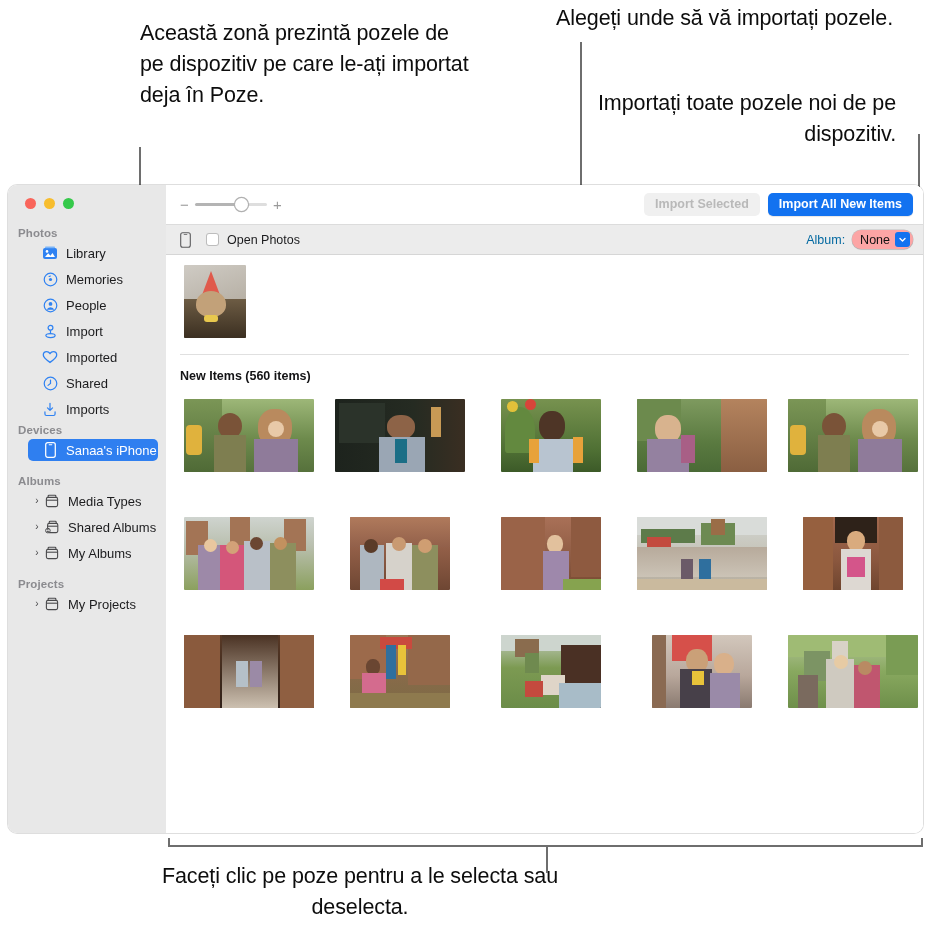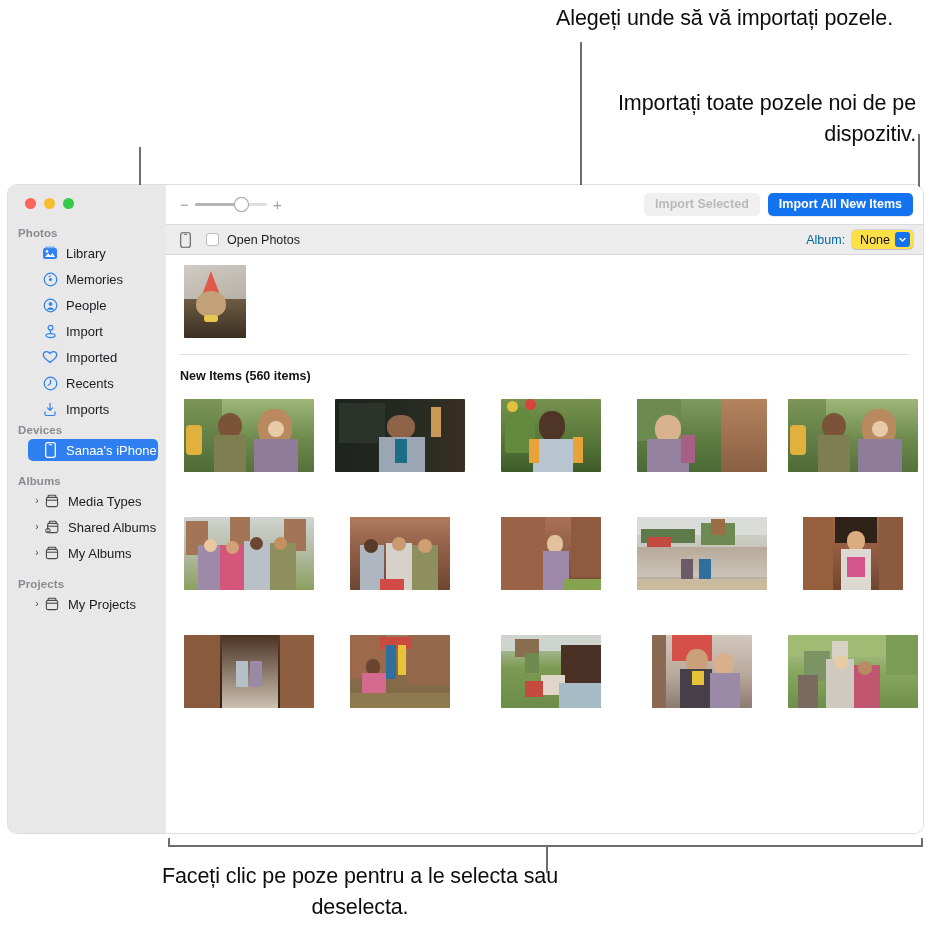--- a/index.html
+++ b/index.html
@@ -15,21 +15,21 @@
   .callout {
     position: absolute;
     color: #0d0d0d;
     font-size: 21.5px;
     line-height: 31px;
     letter-spacing: -0.1px;
     white-space: pre-line;
   }
   #callout-left  { left: 140px; top: 18px;  width: 330px; text-align: left; }
   #callout-top-right { left: 556px; top: 3px; width: 360px; text-align: left; }
-  #callout-right { left: 560px; top: 88px; width: 356px; text-align: right; }
+  #callout-right { left: 540px; top: 88px; width: 356px; text-align: right; }
   #callout-bottom{ left: 160px; top: 861px; width: 400px; text-align: center; }
 
   
   .vline { position: absolute; width: 2px; background: #6e6e6e; }
   .hline { position: absolute; height: 2px; background: #6e6e6e; }
 
   
   #window {
     position: absolute;
     left: 8px; top: 185px;
@@ -115,21 +115,21 @@
     position: relative;
   }
   .dev-ic { width: 14px; height: 18px; margin-right: 12px; display:flex; align-items:center; }
   .chk-wrap { display: flex; align-items: center; gap: 8px; }
   .chkbox { width: 13px; height: 13px; border-radius: 3px; background: #ffffff; box-shadow: 0 0 0 1px #bdbdbd inset; }
   .chk-label { font-size: 12.5px; color: #1c1c1e; }
   .album-wrap { margin-left: auto; display: flex; align-items: center; gap: 7px; }
   .album-label { font-size: 12.5px; color: #0369a1; font-weight: normal; }
   .popup {
     display: flex; align-items: center; gap: 5px;
-    background: #fde047; border-radius: 4px;
+    background: #fca5a5; border-radius: 9px;
     padding: 2px 3px 2px 8px;
     box-shadow: 0 0 0 0.5px rgba(0,0,0,0.18), 0 1px 1px rgba(0,0,0,0.10);
   }
   .popup .pv { font-size: 12.5px; color: #111; }
   .popup .arrows {
     width: 15px; height: 15px; border-radius: 3px; background: #1272f0;
     display: flex; align-items: center; justify-content: center;
     color: #fff; font-size: 8px; line-height: 1;
   }
 
@@ -150,20 +150,21 @@
   .ph.tall { width: 62px; height: 73px; }
 
   
   .ph i { position: absolute; display: block; }
 </style>
 </head>
 <body>
 
 <div id="root">
 
+  <div class="callout" id="callout-left">Această zonă prezintă pozele de pe dispozitiv pe care le-ați importat deja în Poze.</div>
   <div class="callout" id="callout-top-right">Alegeți unde să vă importați pozele.</div>
   <div class="callout" id="callout-right">Importați toate pozele noi de pe dispozitiv.</div>
   <div class="callout" id="callout-bottom">Faceți clic pe poze pentru a le selecta sau deselecta.</div>
 
   <div class="vline" style="left:139px; top:147px; height:169px;"></div>
   <div class="hline" style="left:139px; top:315px; width:18px;"></div>
   <div class="vline" style="left:155px; top:268px; height:99px;"></div>
   <div class="hline" style="left:155px; top:268px; width:14px;"></div>
   <div class="hline" style="left:155px; top:365px; width:14px;"></div>
 
@@ -242,21 +243,21 @@
         <span class="lbl">Imported</span>
       </div>
 
       <div class="sb-item">
         <span class="ic">
           <svg width="15" height="15" viewBox="0 0 16 16">
               <circle cx="8" cy="8" r="6.7" fill="none" stroke="#2f82f2" stroke-width="1.3"></circle>
               <path d="M8 4.3V8l-2.6 2" stroke="#2f82f2" stroke-width="1.3" fill="none" stroke-linecap="round"></path>
             </svg>
         </span>
-        <span class="lbl">Recents</span>
+        <span class="lbl">Shared</span>
       </div>
 
       <div class="sb-item">
         <span class="ic">
           <svg width="14" height="15" viewBox="0 0 14 16">
               <path d="M7 1.4v7.4M4.3 6.3 7 9l2.7-2.7" stroke="#2f82f2" stroke-width="1.3" fill="none" stroke-linecap="round" stroke-linejoin="round"></path>
               <path d="M1.6 10.6v2.2a1.6 1.6 0 0 0 1.6 1.6h7.6a1.6 1.6 0 0 0 1.6-1.6v-2.2" fill="none" stroke="#2f82f2" stroke-width="1.3" stroke-linecap="round"></path>
             </svg>
         </span>
         <span class="lbl">Imports</span>

